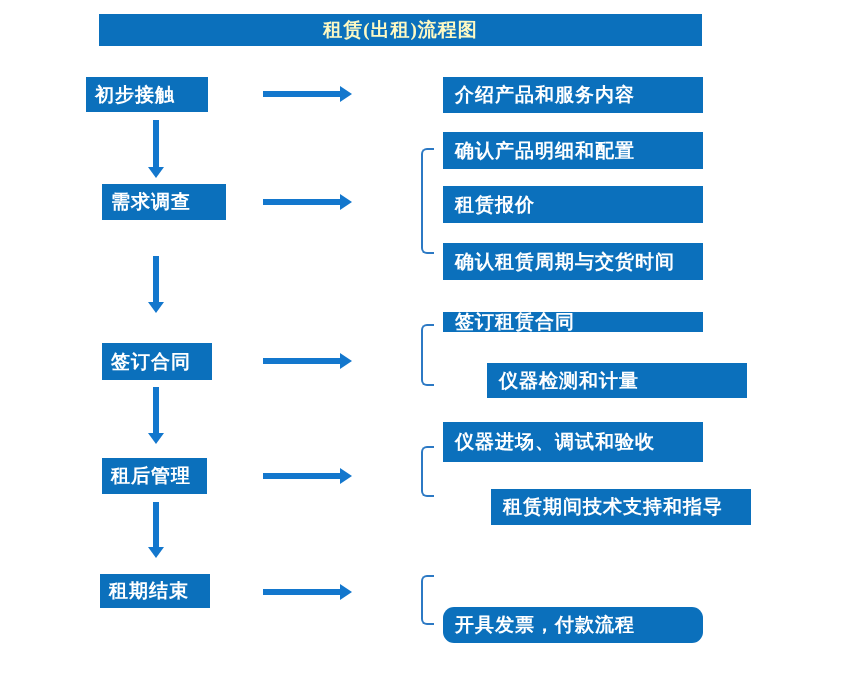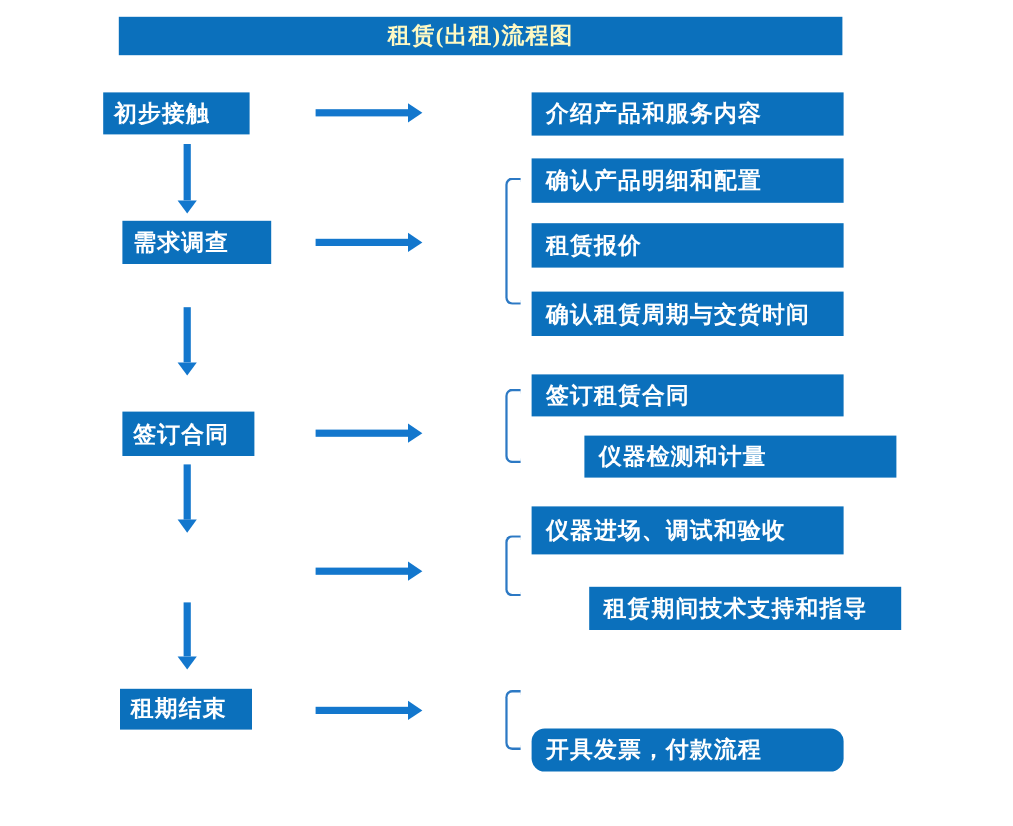--- a/index.html
+++ b/index.html
@@ -44,20 +44,21 @@
 </head>
 <body>
 
 <div class="canvas">
 
   <div class="title-bar">租赁(出租)流程图</div>
 
   <div class="step-box" style="left:86px;top:77px;width:122px;height:35px;">初步接触</div>
   <div class="step-box" style="left:102px;top:184px;width:124px;height:36px;">需求调查</div>
   <div class="step-box" style="left:102px;top:343px;width:110px;height:37px;">签订合同</div>
+  <div class="step-box" style="left:102px;top:458px;width:105px;height:36px;">租后管理</div>
   <div class="step-box" style="left:100px;top:574px;width:110px;height:34px;">租期结束</div>
 
   <div class="varrow" style="top:120px;height:58px;">
     <div class="shaft" style="height:47px;"></div>
     <div class="head"></div>
   </div>
   <div class="varrow" style="top:256px;height:57px;">
     <div class="shaft" style="height:46px;"></div>
     <div class="head"></div>
   </div>
@@ -93,19 +94,19 @@
 
   <div class="bracket" style="top:148px;height:106px;"></div>
   <div class="bracket" style="top:324px;height:62px;"></div>
   <div class="bracket" style="top:446px;height:51px;"></div>
   <div class="bracket" style="top:575px;height:50px;"></div>
 
   <div class="detail-box" style="top:77px;height:36px;">介绍产品和服务内容</div>
   <div class="detail-box" style="top:132px;height:37px;">确认产品明细和配置</div>
   <div class="detail-box" style="top:186px;height:37px;">租赁报价</div>
   <div class="detail-box" style="top:243px;height:37px;">确认租赁周期与交货时间</div>
-  <div class="detail-box" style="top:312px;height:35px;">签订租赁合同</div>
+  <div class="detail-box" style="top:312px;height:20px;">签订租赁合同</div>
   <div class="detail-box" style="top:363px;height:35px;margin-left:44px;">仪器检测和计量</div>
   <div class="detail-box" style="top:422px;height:40px;">仪器进场、调试和验收</div>
   <div class="detail-box" style="top:489px;height:36px;margin-left:48px;">租赁期间技术支持和指导</div>
   <div class="detail-box" style="top:607px;height:36px;border-radius:11px;">开具发票，付款流程</div>
 
 </div>
 
 </body></html>

